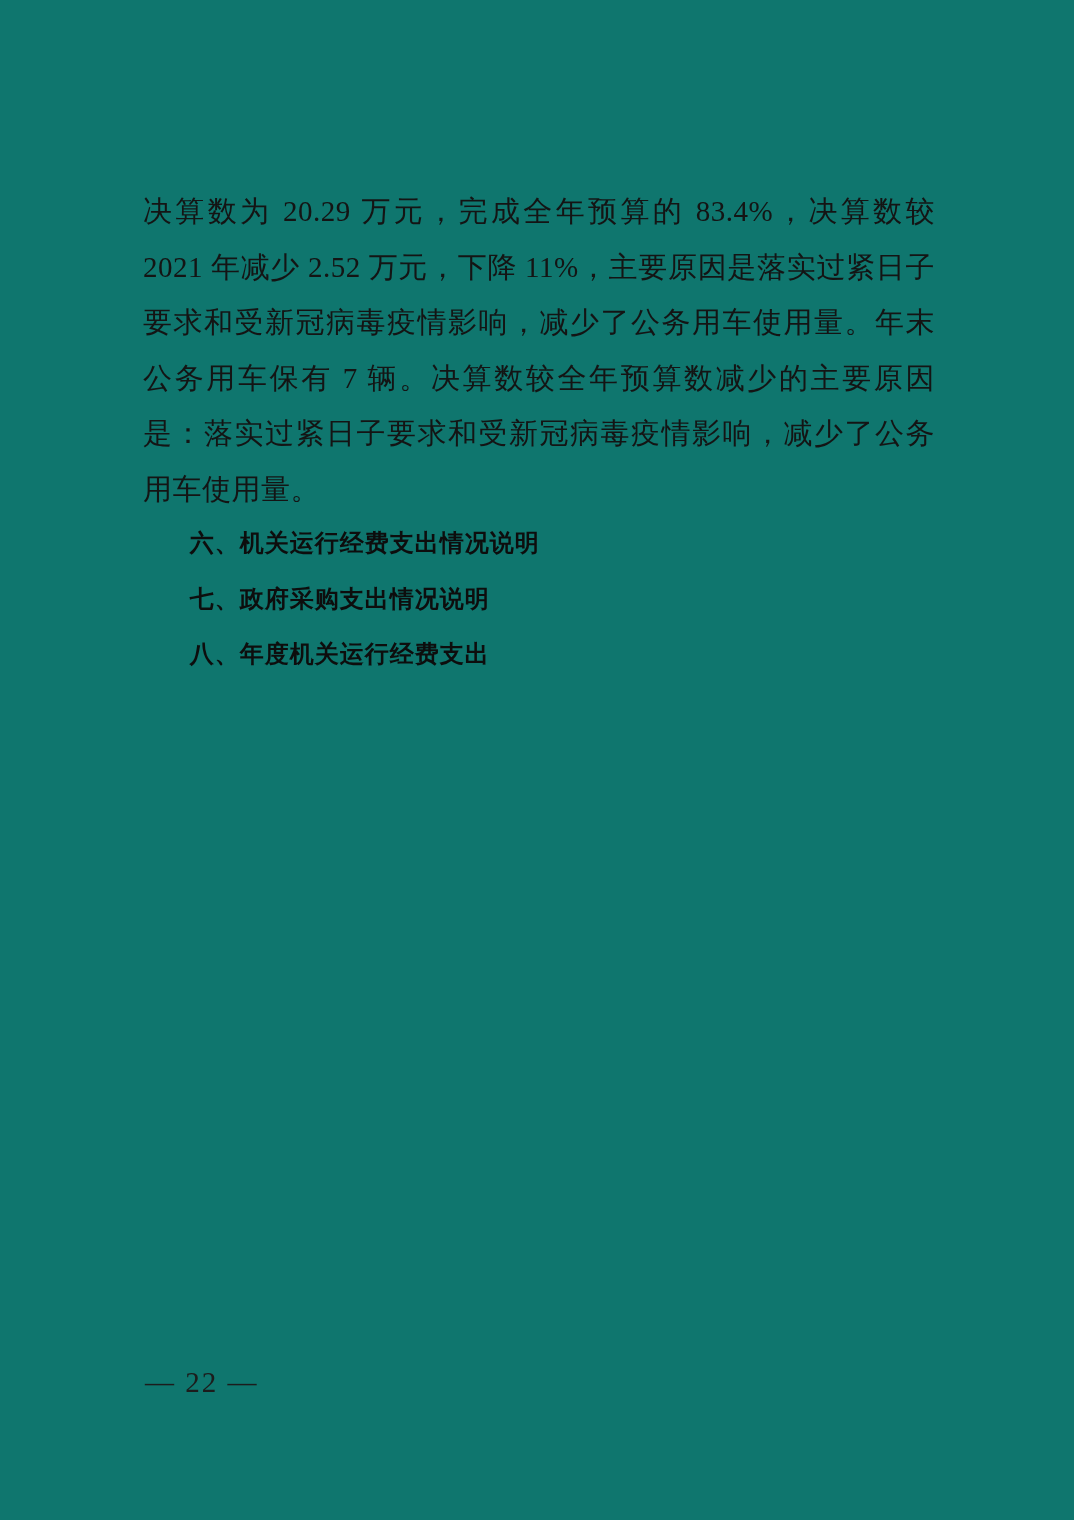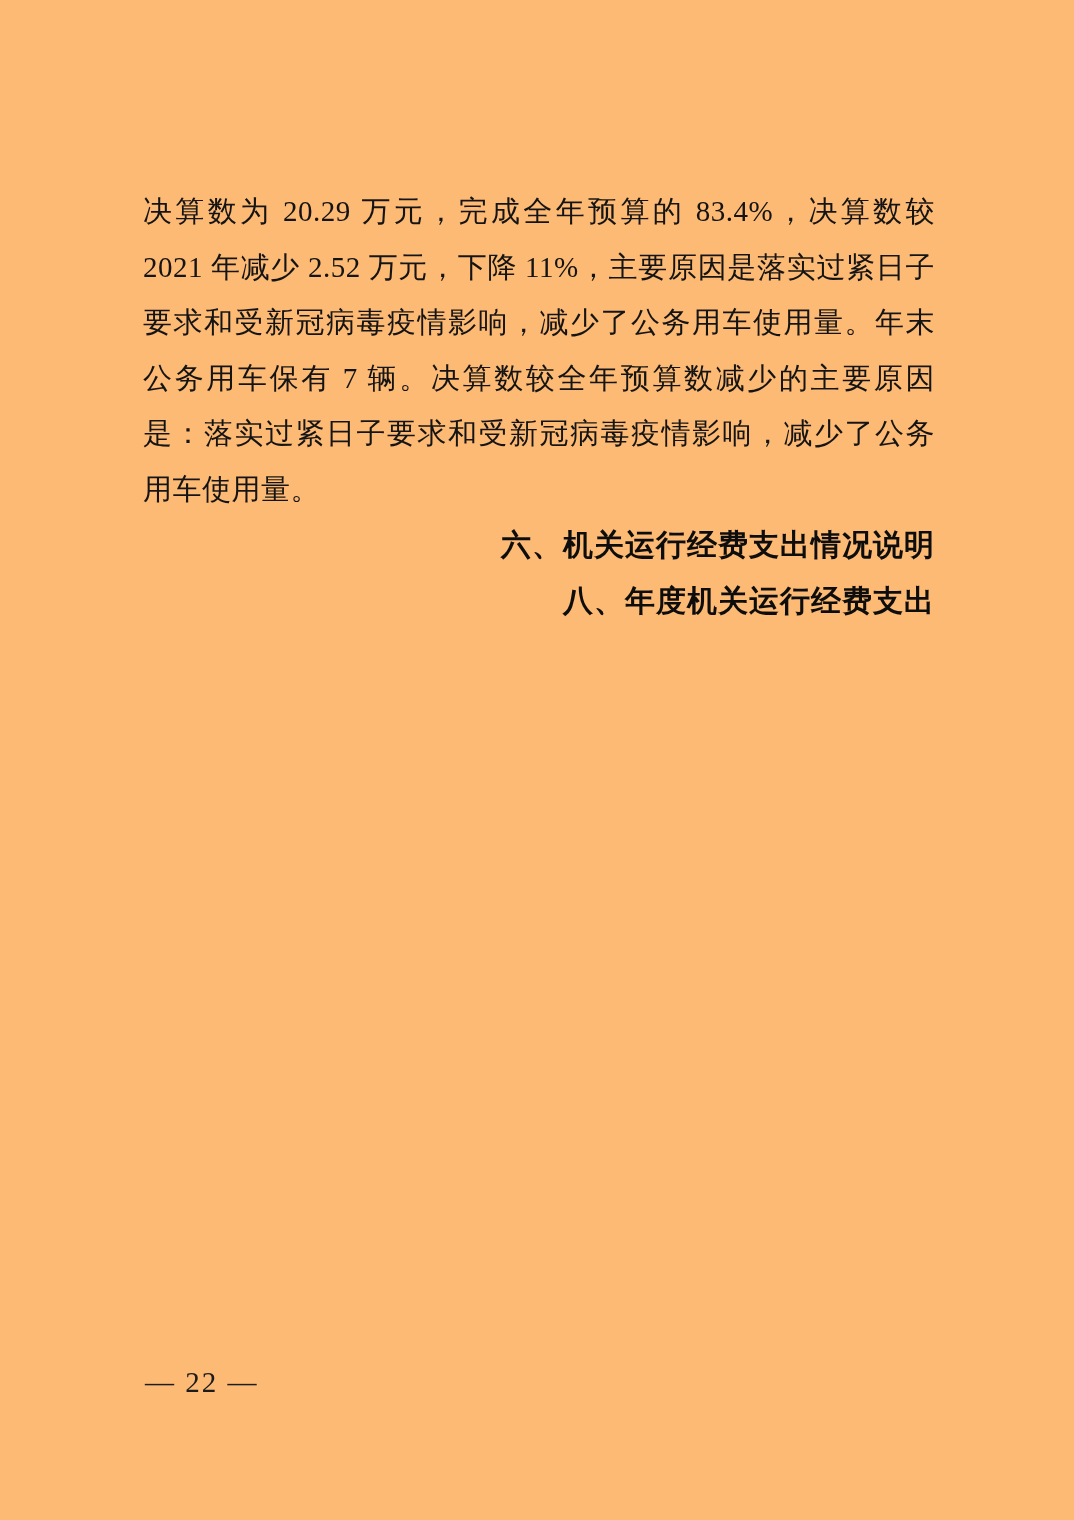--- a/index.html
+++ b/index.html
@@ -4,21 +4,21 @@
 <style>
   html, body {
     margin: 0;
     padding: 0;
     background: #ffffff;
   }
   .page {
     position: relative;
     width: 1074px;
     height: 1520px;
-    background: #fdba74;
+    background: #0f766e;
     overflow: hidden;
   }
   .content {
     position: absolute;
     left: 143px;
     top: 184px;
     width: 792px;
   }
   .body-text {
     font-family: "Liberation Serif", "DejaVu Serif", serif;
@@ -28,29 +28,28 @@
     margin: 0;
     text-align: justify;
     text-justify: inter-character;
     text-align-last: left;
     letter-spacing: 0.5px;
   }
   .first-line-indent {
     text-indent: 2em;
   }
   .section-heading {
-    font-family: Liberation Sans, sans-serif;
+    font-family: Liberation Mono, monospace;
     font-weight: 700;
-    font-size: 30px;
+    font-size: 24px;
     line-height: 55.5px;
     color: #0d0d0d;
     margin: 0;
     text-indent: 1.95em;
     letter-spacing: 1px;
-    text-align: right;
   }
   .page-footer {
     position: absolute;
     left: 145px;
     top: 1366px;
     font-family: "Liberation Serif", "DejaVu Serif", serif;
     font-size: 29px;
     color: #1c1c1c;
     letter-spacing: 2px;
   }
@@ -59,20 +58,21 @@
 <body>
 
 <div class="page">
   <div class="content">
 
     <p class="body-text">决算数为 20.29 万元，完成全年预算的 83.4%，决算数较 2021 年减少 2.52 万元，下降 11%，主要原因是落实过紧日子要求和受新冠病毒疫情影响，减少了公务用车使用量。年末公务用车保有 7 辆。决算数较全年预算数减少的主要原因是：落实过紧日子要求和受新冠病毒疫情影响，减少了公务用车使用量。</p>
 
     <h2 class="section-heading">六、机关运行经费支出情况说明</h2>
 
 
+    <h2 class="section-heading">七、政府采购支出情况说明</h2>
 
 
     <h2 class="section-heading">八、年度机关运行经费支出</h2>
 
   </div>
 
   <div class="page-footer">— 22 —</div>
 </div>
 
 </body></html>

